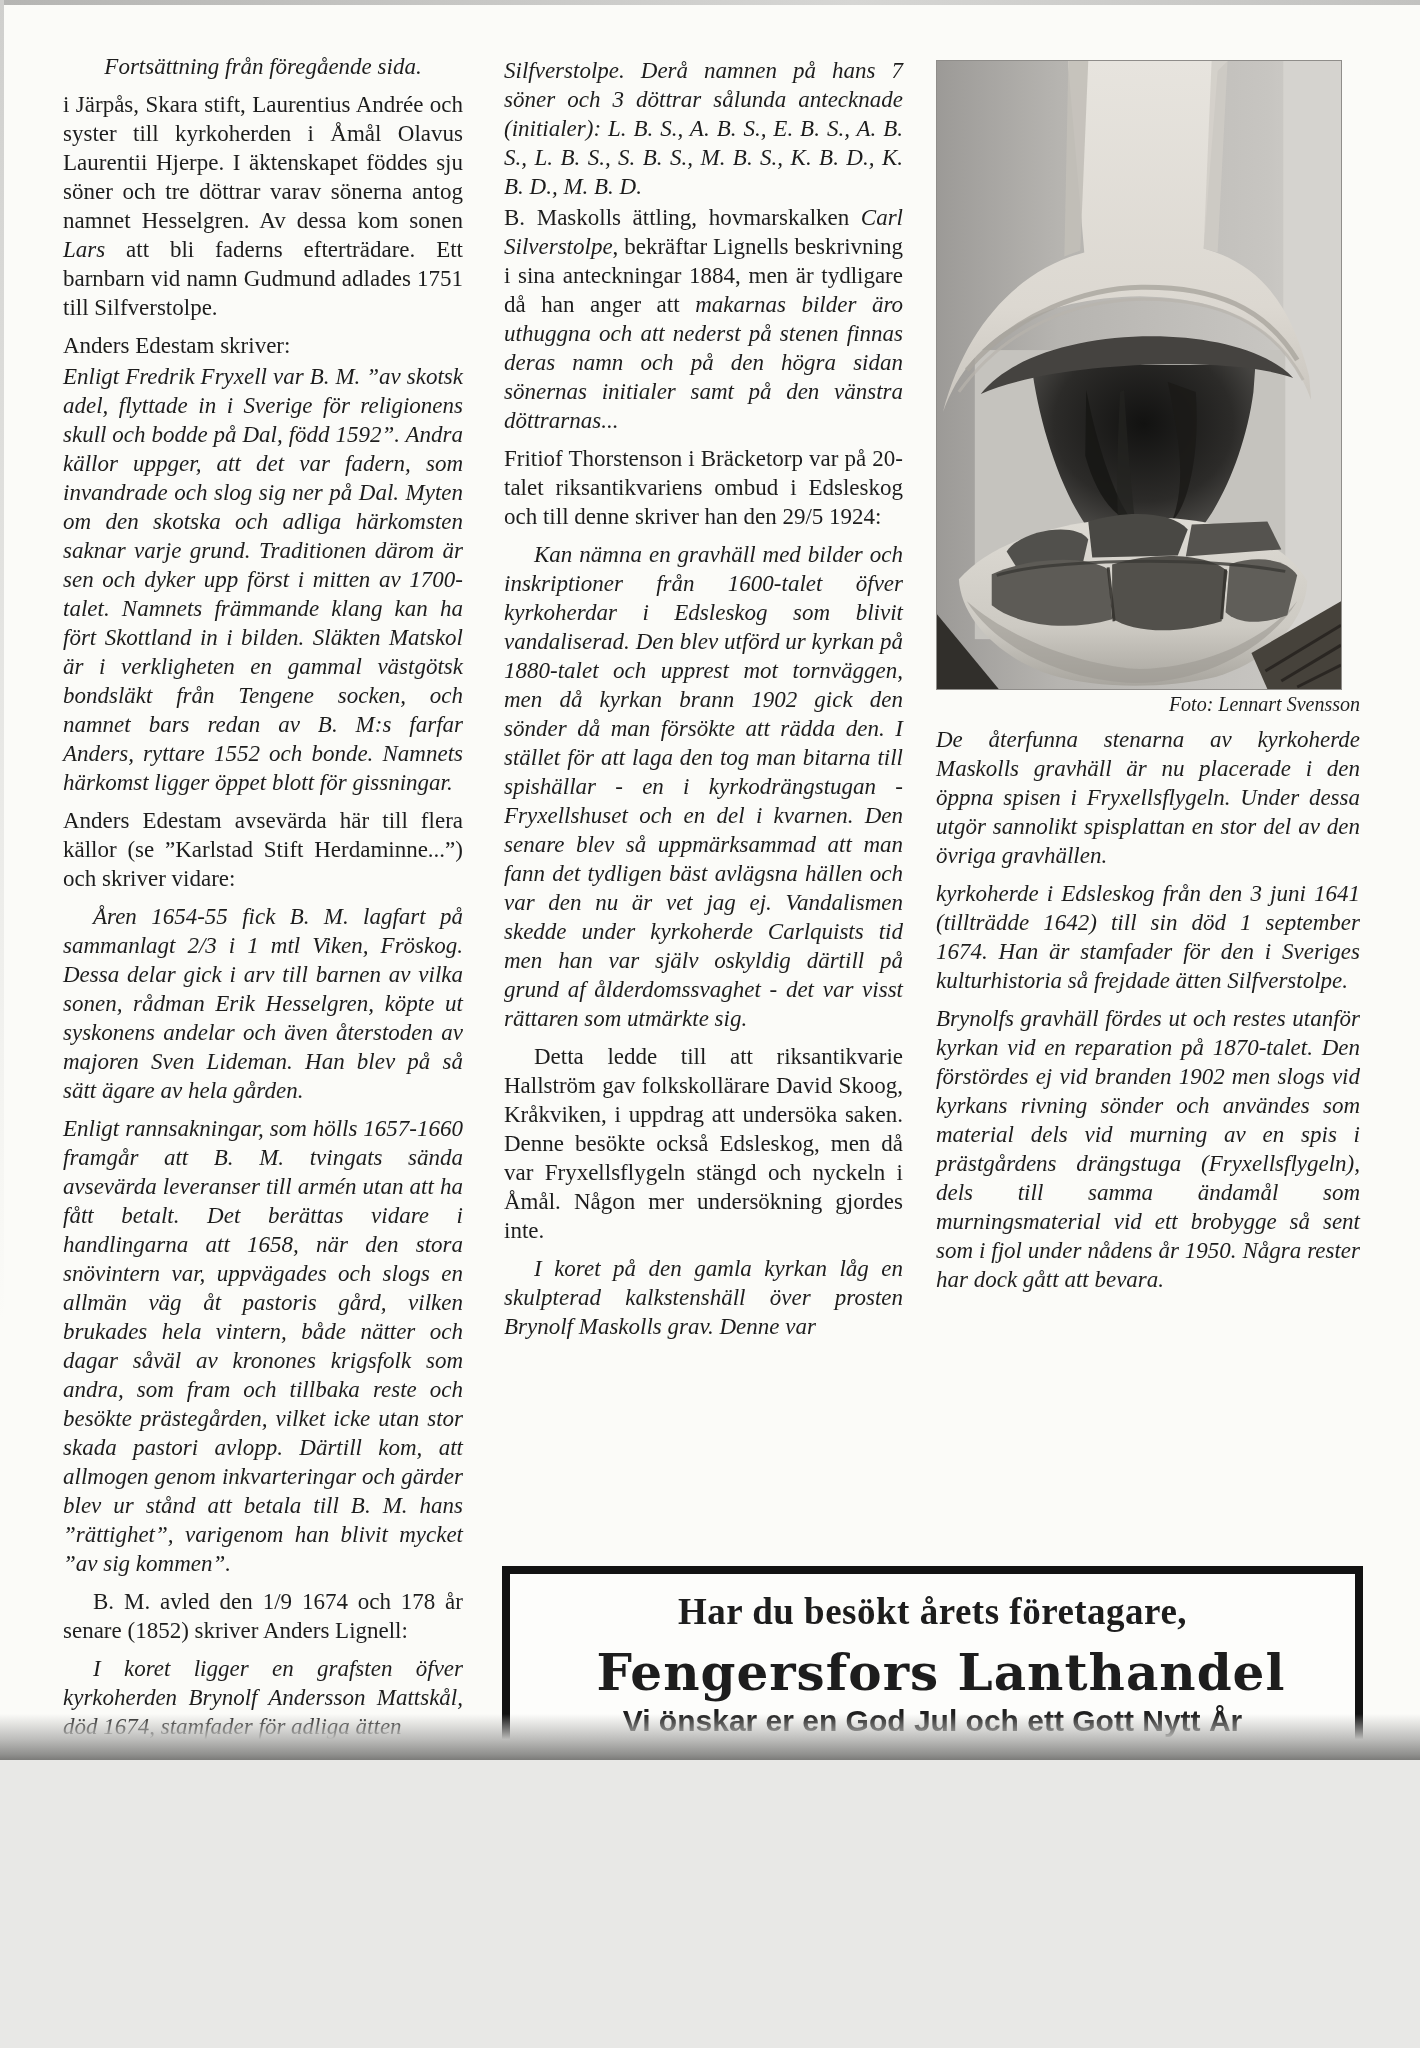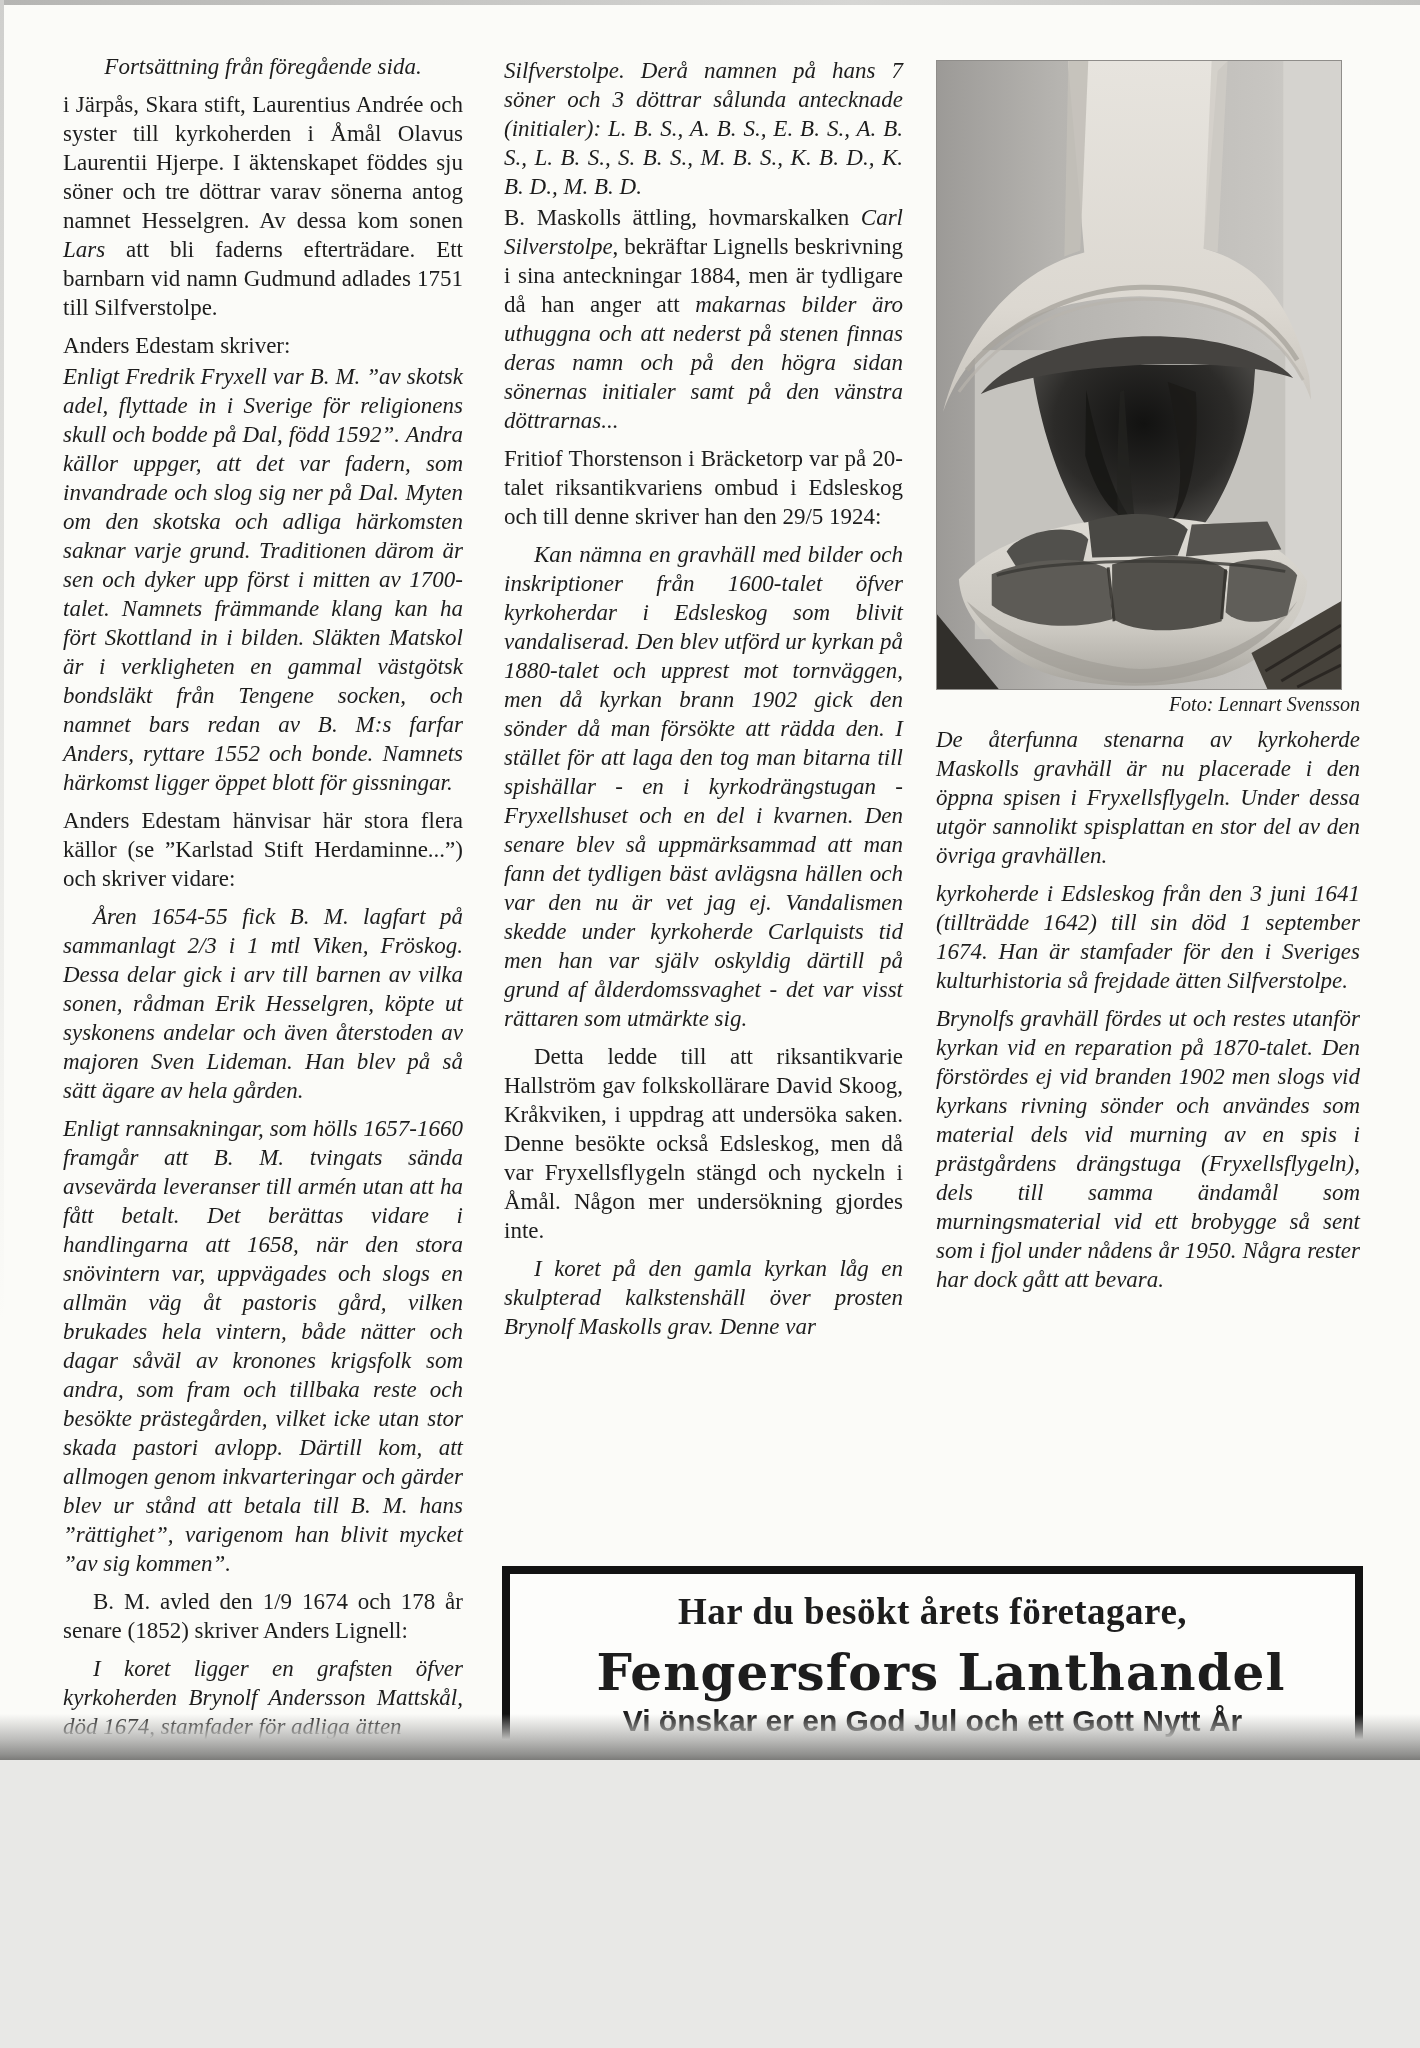--- a/index.html
+++ b/index.html
@@ -53,21 +53,21 @@
 
 <div id="page">
   <div class="scan-top"></div>
   <div class="scan-left"></div>
 
   <div id="col1" class="col">
     <p class="center it">Fortsättning från föregående sida.</p>
     <p><span>i Järpås, Skara stift, Laurentius Andrée och syster till kyrkoherden i Åmål Olavus Laurentii Hjerpe. I äktenskapet föddes sju söner och tre döttrar varav sönerna antog namnet Hesselgren. Av dessa kom sonen </span><i>Lars</i><span> att bli faderns efterträdare. Ett barnbarn vid namn Gudmund adlades 1751 till Silfverstolpe.</span></p>
     <p class="mb0">Anders Edestam skriver:</p>
     <p class="it">Enligt Fredrik Fryxell var B. M. ”av skotsk adel, flyttade in i Sverige för religionens skull och bodde på Dal, född 1592”. Andra källor uppger, att det var fadern, som invandrade och slog sig ner på Dal. Myten om den skotska och adliga härkomsten saknar varje grund. Traditionen därom är sen och dyker upp först i mitten av 1700-talet. Namnets främmande klang kan ha fört Skottland in i bilden. Släkten Matskol är i verkligheten en gammal västgötsk bondsläkt från Tengene socken, och namnet bars redan av B. M:s farfar Anders, ryttare 1552 och bonde. Namnets härkomst ligger öppet blott för gissningar.</p>
-    <p>Anders Edestam hänvisar här stora flera källor (se ”Karlstad Stift Herdaminne...”) och skriver vidare:</p>
+    <p>Anders Edestam avsevärda här till flera källor (se ”Karlstad Stift Herdaminne...”) och skriver vidare:</p>
     <p class="it ind">Åren 1654-55 fick B. M. lagfart på sammanlagt 2/3 i 1 mtl Viken, Fröskog. Dessa delar gick i arv till barnen av vilka sonen, rådman Erik Hesselgren, köpte ut syskonens andelar och även återstoden av majoren Sven Lideman. Han blev på så sätt ägare av hela gården.</p>
     <p class="it">Enligt rannsakningar, som hölls 1657-1660 framgår att B. M. tvingats sända avsevärda leveranser till armén utan att ha fått betalt. Det berättas vidare i handlingarna att 1658, när den stora snövintern var, uppvägades och slogs en allmän väg åt pastoris gård, vilken brukades hela vintern, både nätter och dagar såväl av kronones krigsfolk som andra, som fram och tillbaka reste och besökte prästegården, vilket icke utan stor skada pastori avlopp. Därtill kom, att allmogen genom inkvarteringar och gärder blev ur stånd att betala till B. M. hans ”rättighet”, varigenom han blivit mycket ”av sig kommen”.</p>
     <p class="ind">B. M. avled den 1/9 1674 och 178 år senare (1852) skriver Anders Lignell:</p>
     <p class="it ind">I koret ligger en grafsten öfver kyrkoherden Brynolf Andersson Mattskål, död 1674, stamfader för adliga ätten</p>
   </div>
 
   <div id="col2" class="col">
     <p class="it mb0">Silfverstolpe. Derå namnen på hans 7 söner och 3 döttrar sålunda antecknade (initialer): L. B. S., A. B. S., E. B. S., A. B. S., L. B. S., S. B. S., M. B. S., K. B. D., K. B. D., M. B. D.</p>
     <p><span>B. Maskolls ättling, hovmarskalken </span><i>Carl Silverstolpe</i><span>, bekräftar Lignells beskrivning i sina anteckningar 1884, men är tydligare då han anger att </span><i>makarnas bilder äro uthuggna och att nederst på stenen finnas deras namn och på den högra sidan sönernas initialer samt på den vänstra döttrarnas...</i></p>
     <p>Fritiof Thorstenson i Bräcketorp var på 20-talet riksantikvariens ombud i Edsleskog och till denne skriver han den 29/5 1924:</p>

